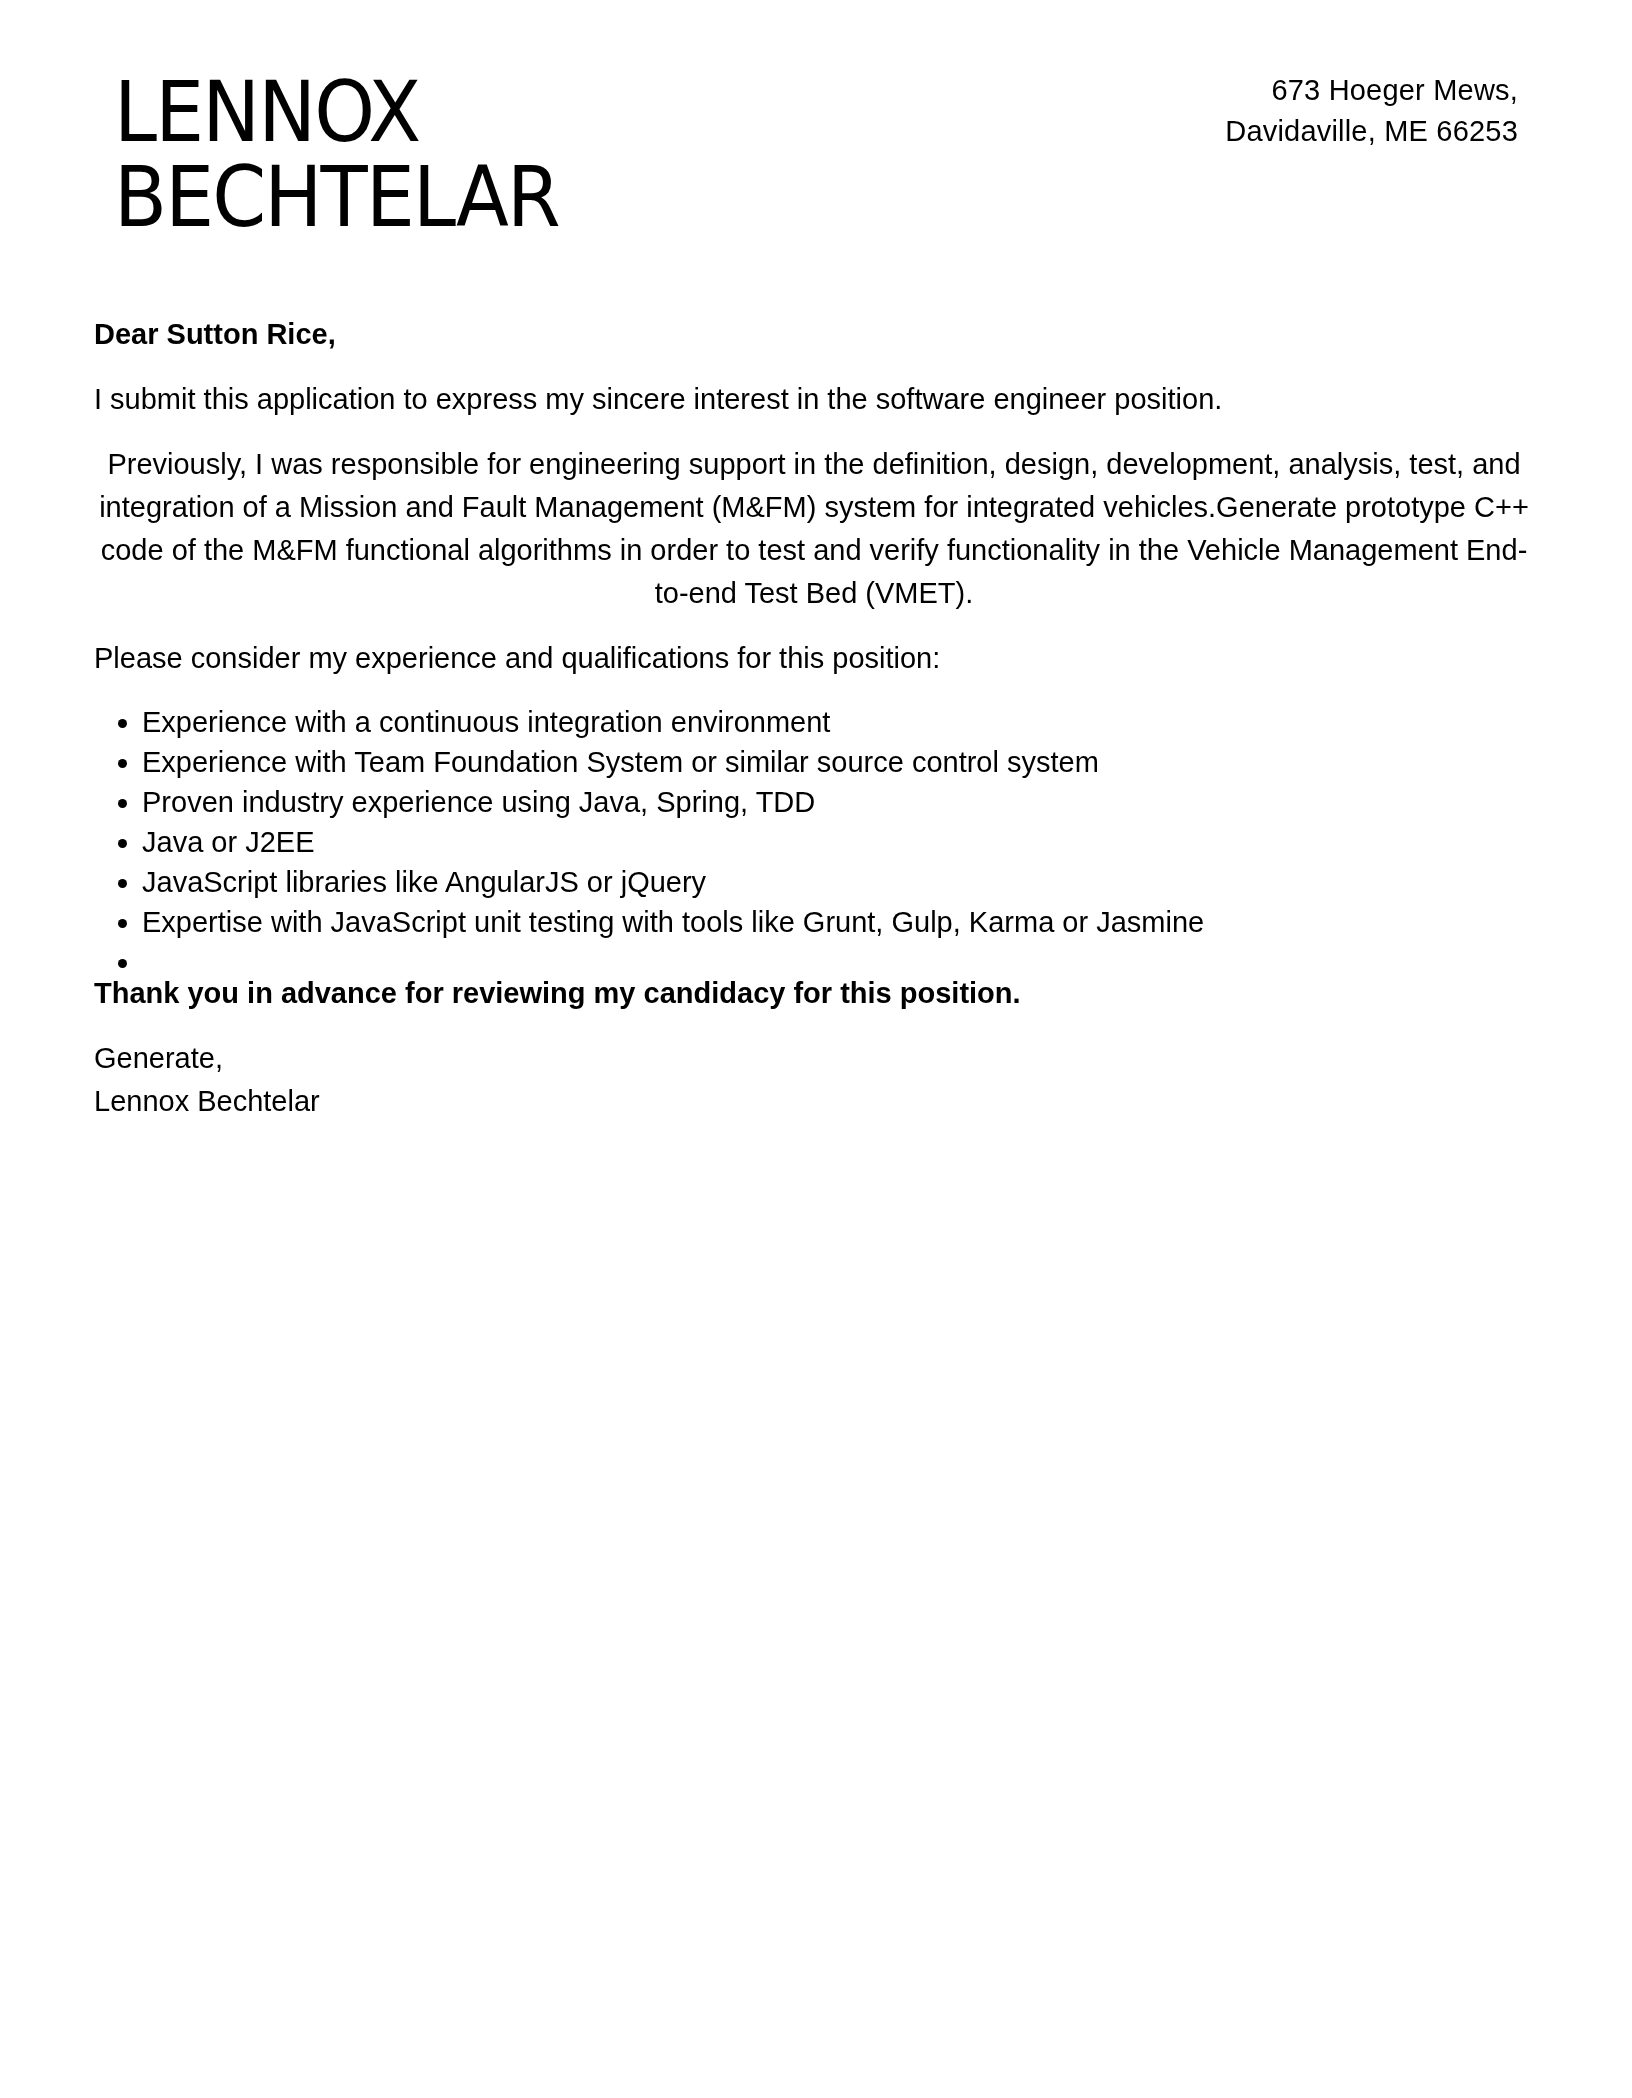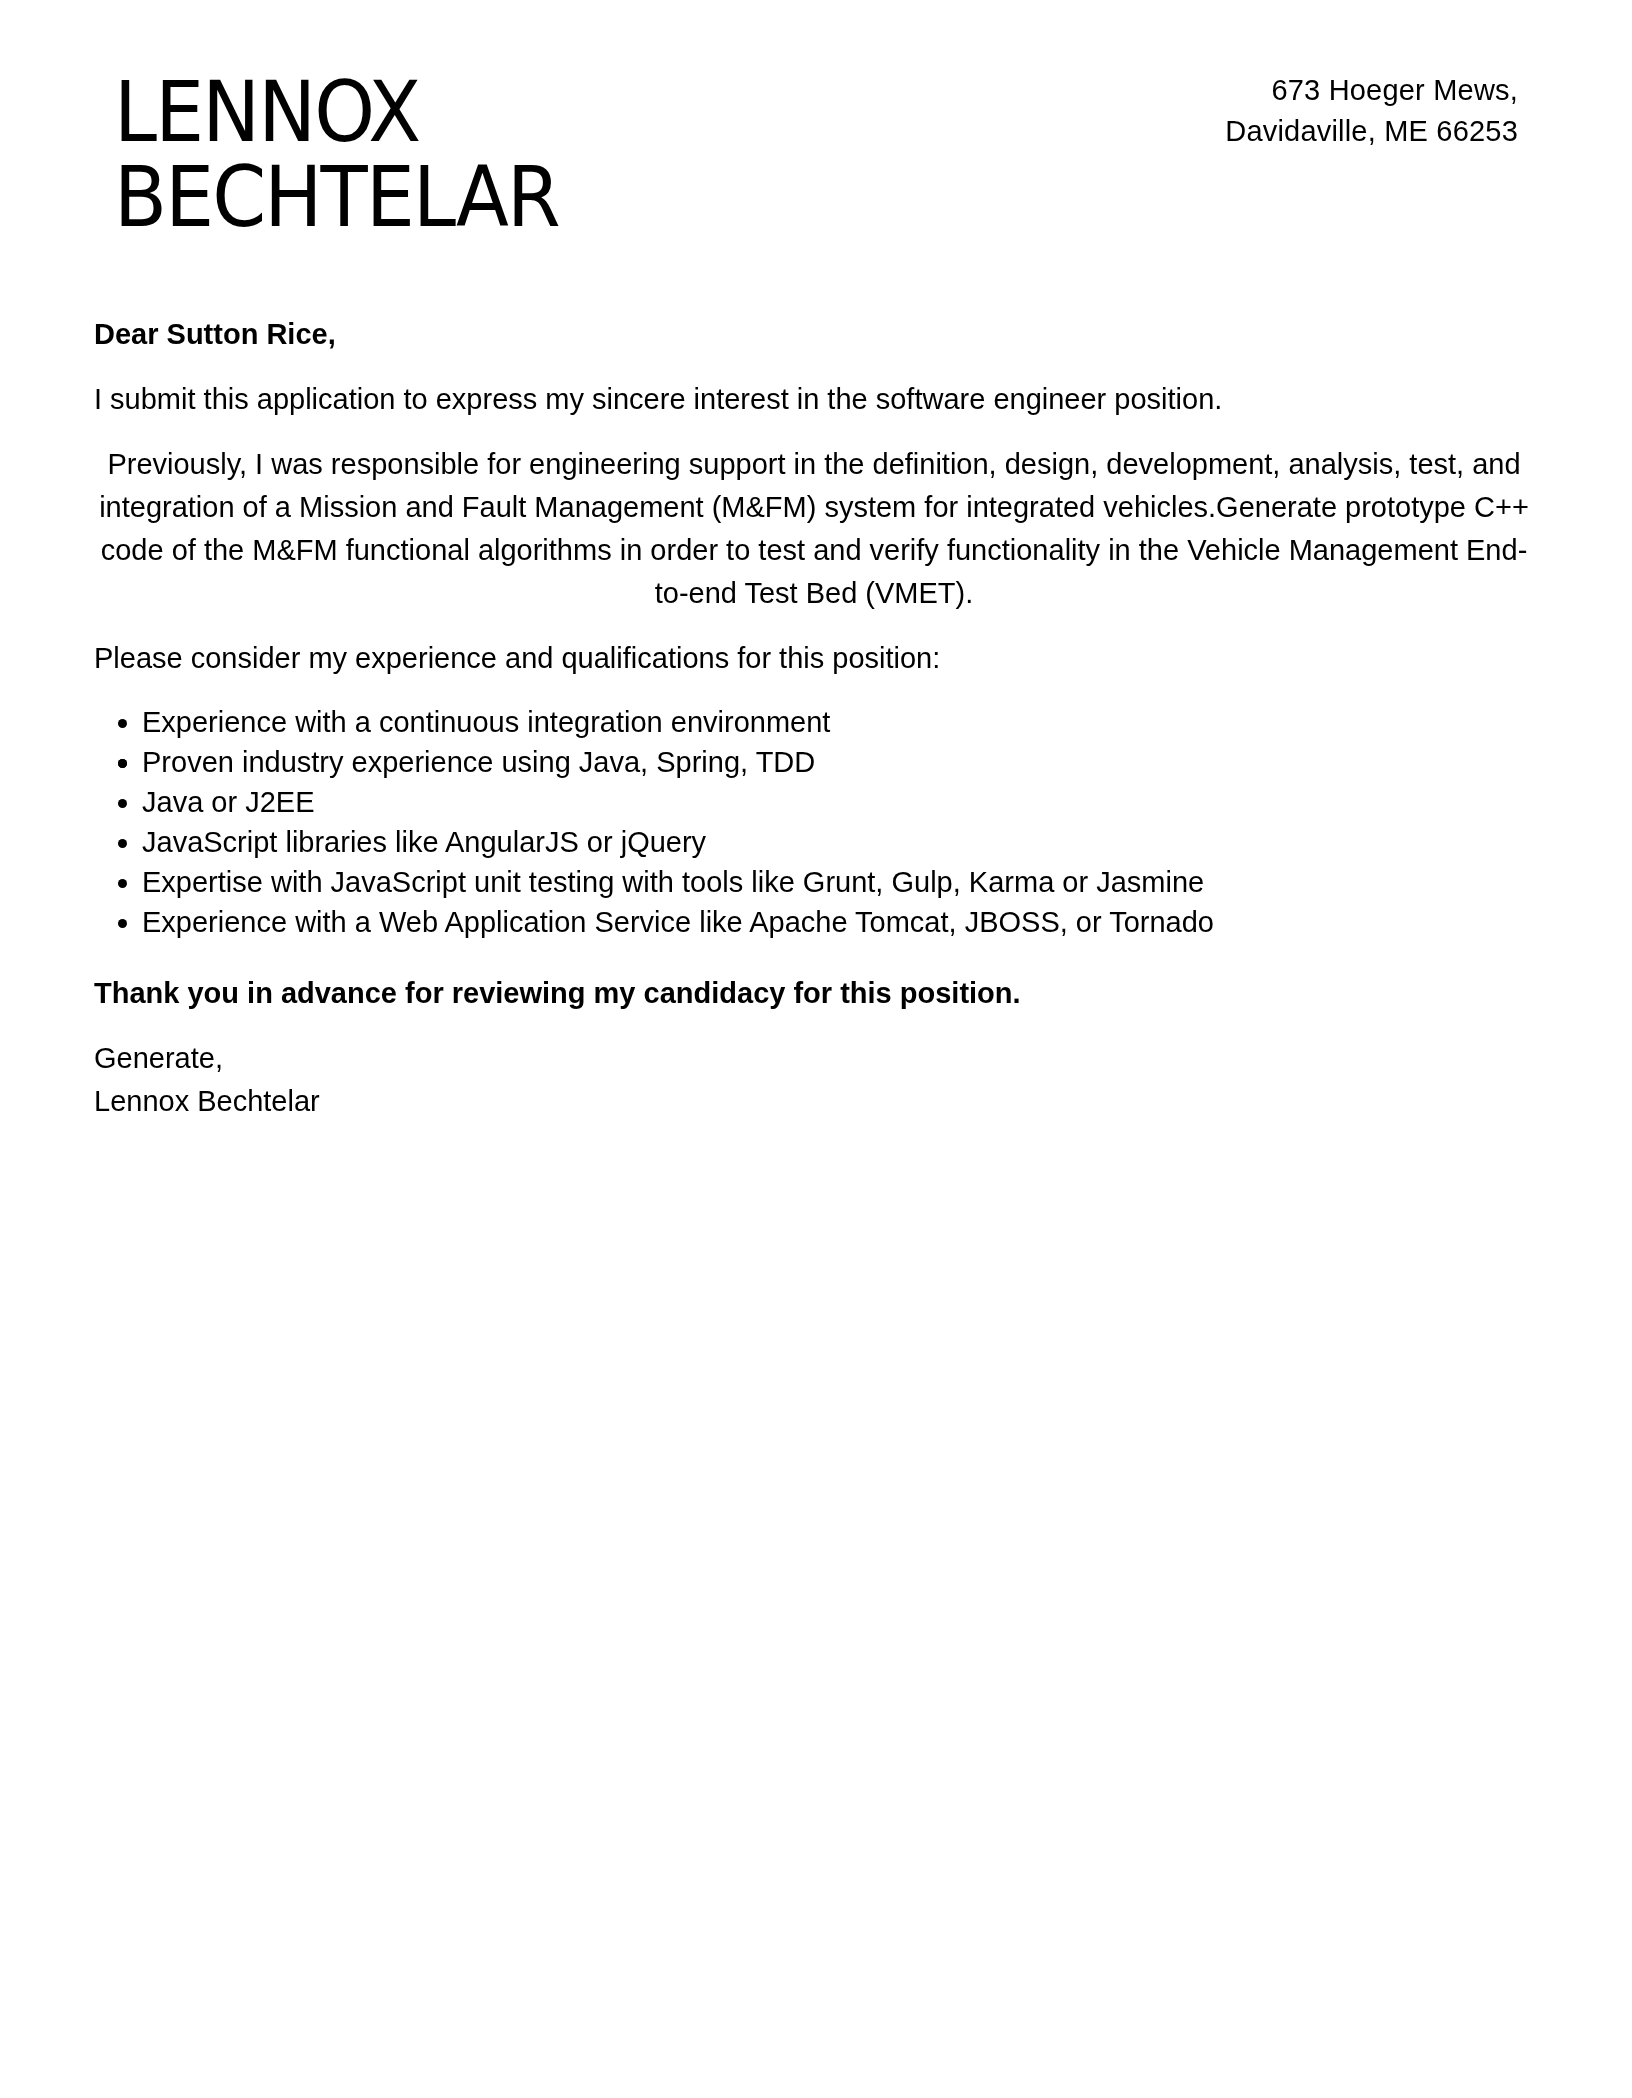--- a/index.html
+++ b/index.html
@@ -108,26 +108,26 @@
     <p class="salutation">Dear Sutton Rice,</p>
 
     <p class="para">I submit this application to express my sincere interest in the software engineer position.</p>
 
     <p class="para wrap">Previously, I was responsible for engineering support in the definition, design, development, analysis, test, and integration of a Mission and Fault Management (M&amp;FM) system for integrated vehicles.Generate prototype C++ code of the M&amp;FM functional algorithms in order to test and verify functionality in the Vehicle Management End-to-end Test Bed (VMET).</p>
 
     <p class="para">Please consider my experience and qualifications for this position:</p>
 
     <ul class="quals">
       <li><span class="bullet"></span><span>Experience with a continuous integration environment</span></li>
-      <li><span class="bullet"></span></li>
+      <li><span class="bullet"></span><span>Experience with Team Foundation System or similar source control system</span></li>
       <li><span class="bullet"></span><span>Proven industry experience using Java, Spring, TDD</span></li>
       <li><span class="bullet"></span><span>Java or J2EE</span></li>
       <li><span class="bullet"></span><span>JavaScript libraries like AngularJS or jQuery</span></li>
       <li><span class="bullet"></span><span>Expertise with JavaScript unit testing with tools like Grunt, Gulp, Karma or Jasmine</span></li>
-      <li><span class="bullet"></span><span>Experience with a Web Application Service like Apache Tomcat, JBOSS, or Tornado</span></li>
+      <li><span class="bullet"></span></li>
     </ul>
 
     <p class="closing">Thank you in advance for reviewing my candidacy for this position.</p>
 
     <div class="signoff">
       <span>Generate,</span>
       <span>Lennox Bechtelar</span>
     </div>
   </div>
 

